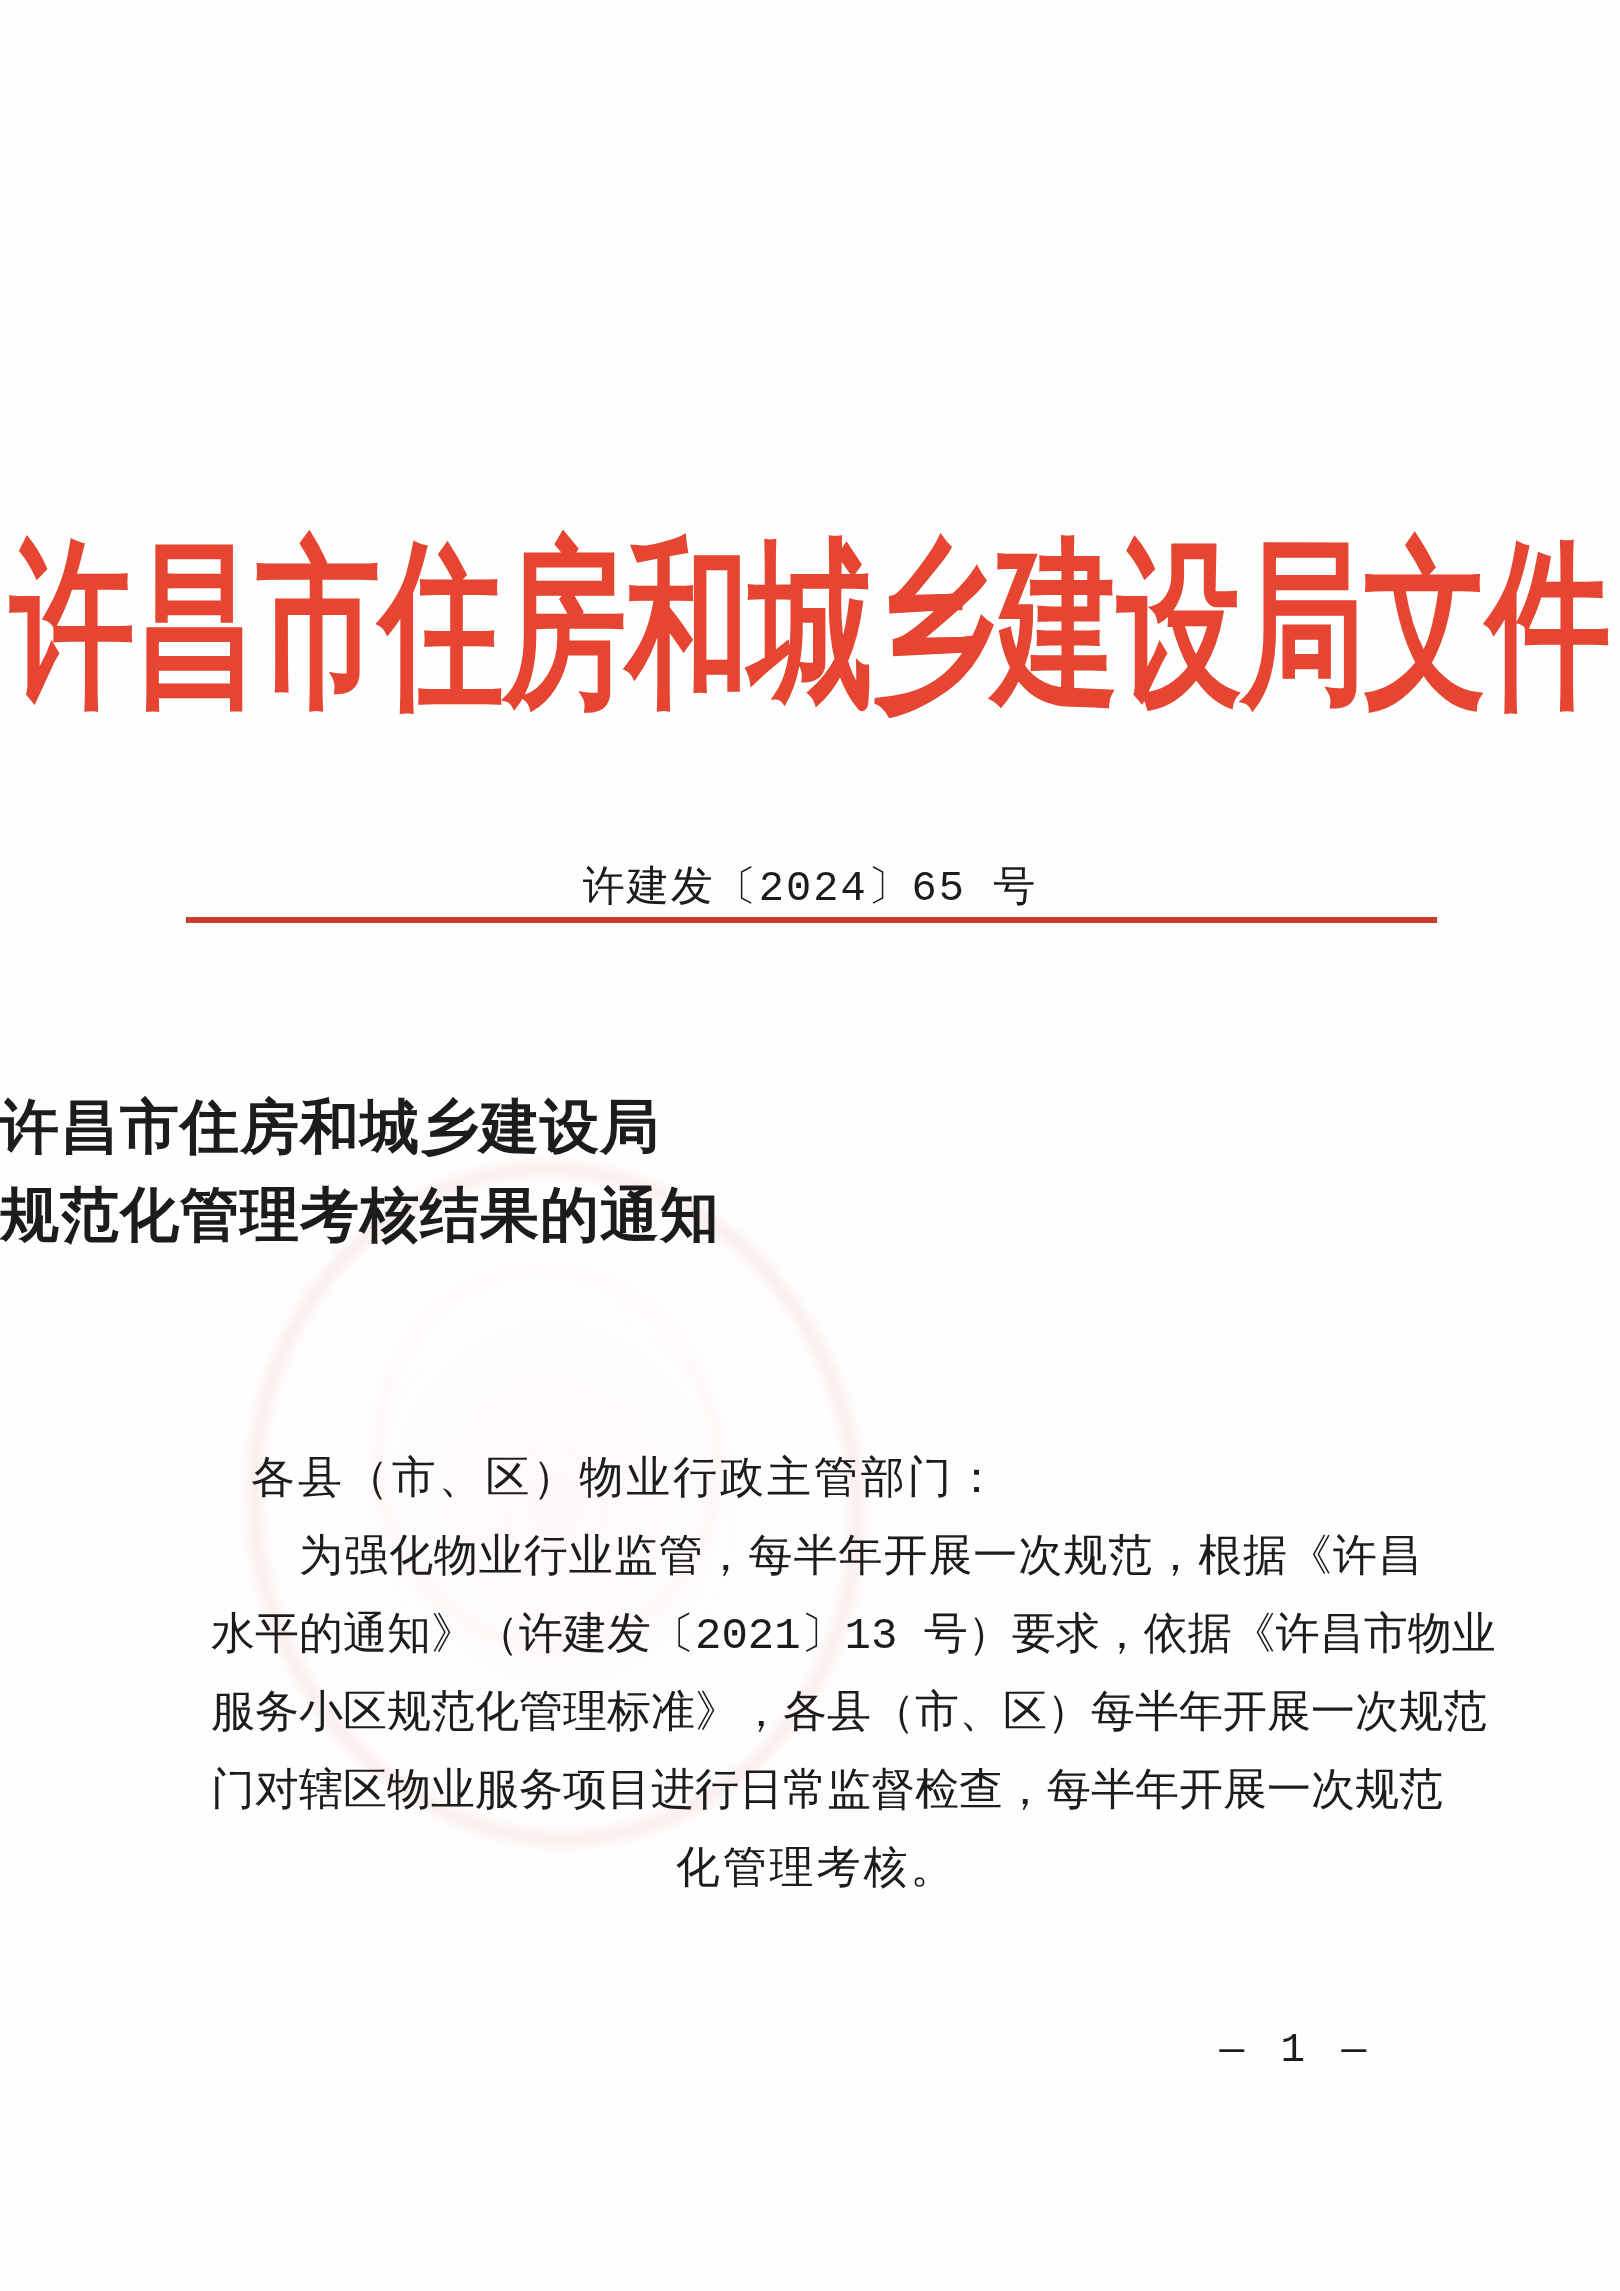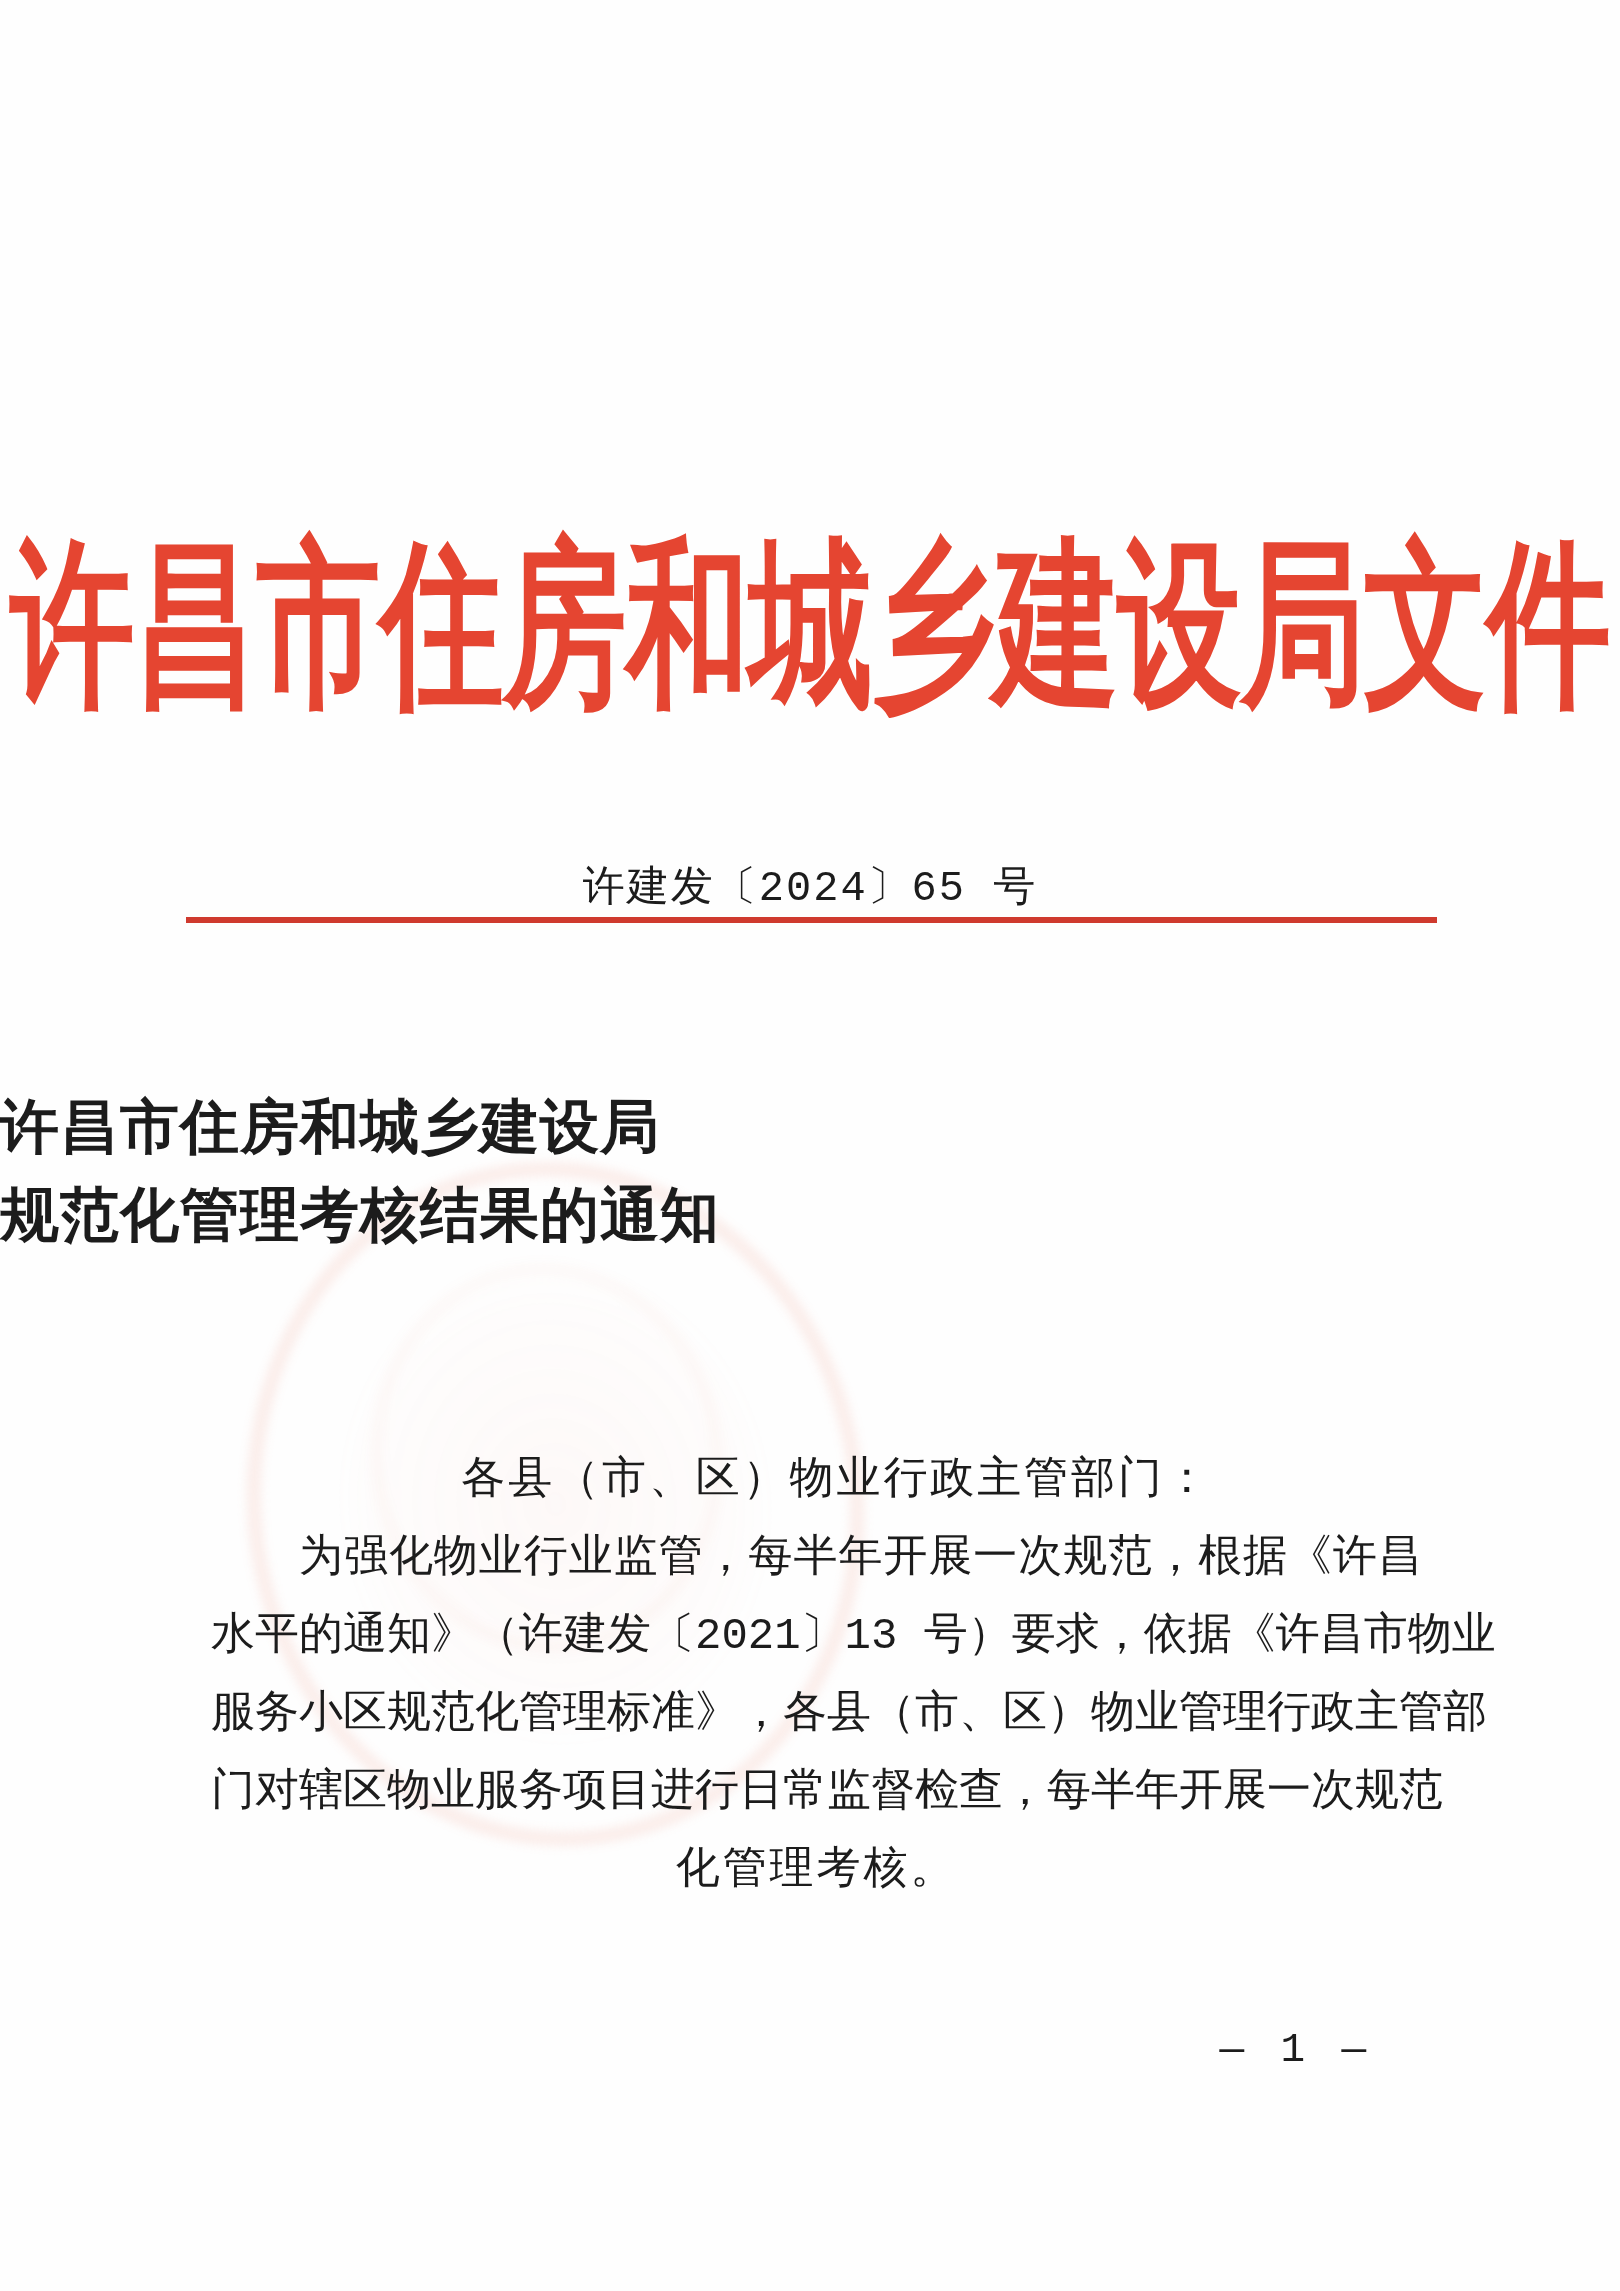--- a/index.html
+++ b/index.html
@@ -97,21 +97,21 @@
   .body-block{
     position:absolute;
     top:1441px;
     left:211px;
     width:1211px;
     font-size:44px;
     line-height:78px;
     z-index:1;
   }
   .salutation{
-    text-align:center;
+    text-align:left;
     letter-spacing:2.9px;
     margin-left:40px;
   }
   .jline{
     text-align:justify;
     text-align-last:justify;
     text-justify:inter-character;
     white-space:nowrap;
   }
   .indent2{
@@ -147,21 +147,21 @@
 
   <div class="title-block">
     <div>许昌市住房和城乡建设局</div>
     <div>规范化管理考核结果的通知</div>
   </div>
 
   <div class="body-block">
     <div class="salutation">各县（市、区）物业行政主管部门：</div>
     <div class="jline indent2">为强化物业行业监管，每半年开展一次规范，根据《许昌</div>
     <div class="jline">水平的通知》（许建发〔2021〕13 号）要求，依据《许昌市物业</div>
-    <div class="jline">服务小区规范化管理标准》，各县（市、区）物业管理行政主管部</div>
+    <div class="jline">服务小区规范化管理标准》，各县（市、区）每半年开展一次规范</div>
     <div class="jline">门对辖区物业服务项目进行日常监督检查，每半年开展一次规范</div>
     <div class="lastline">化管理考核。</div>
   </div>
 
   <div class="page-number">— 1 —</div>
 
 </div>
 
 
 </body></html>

